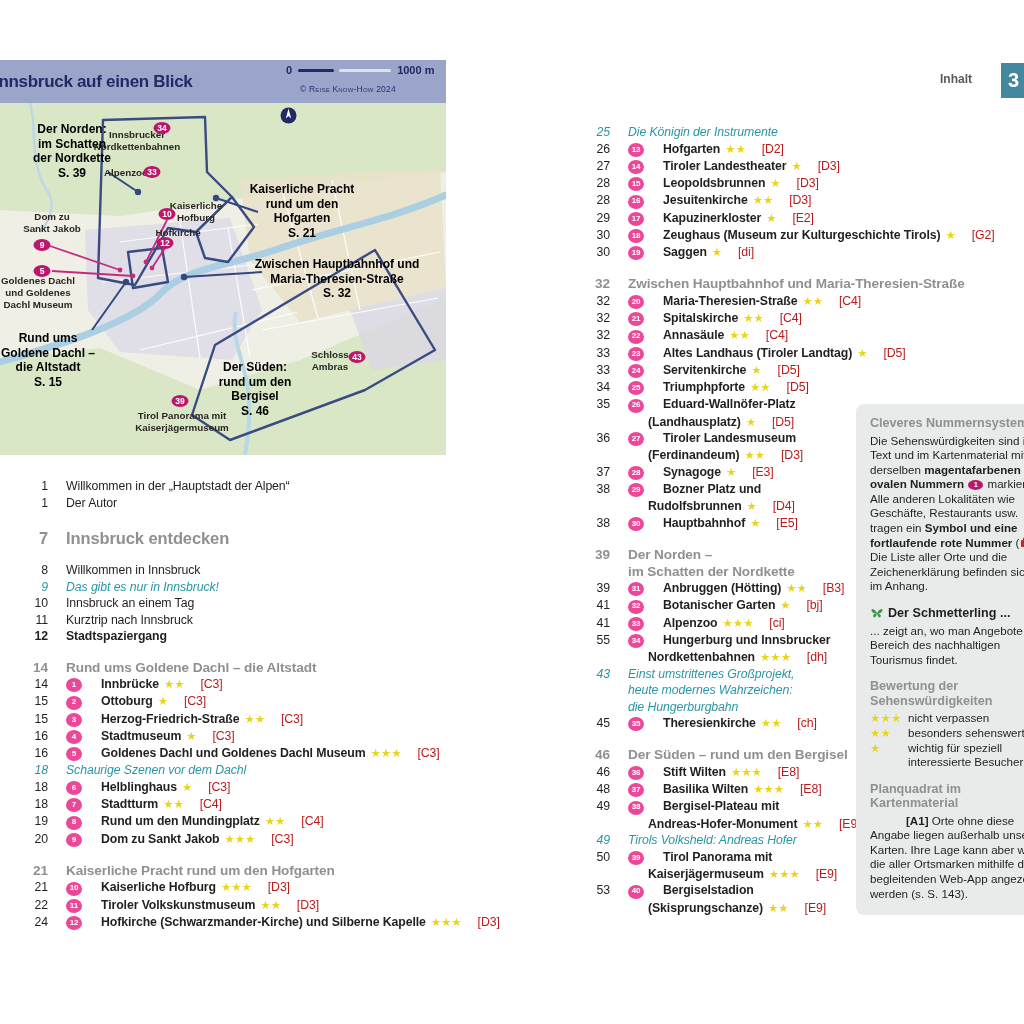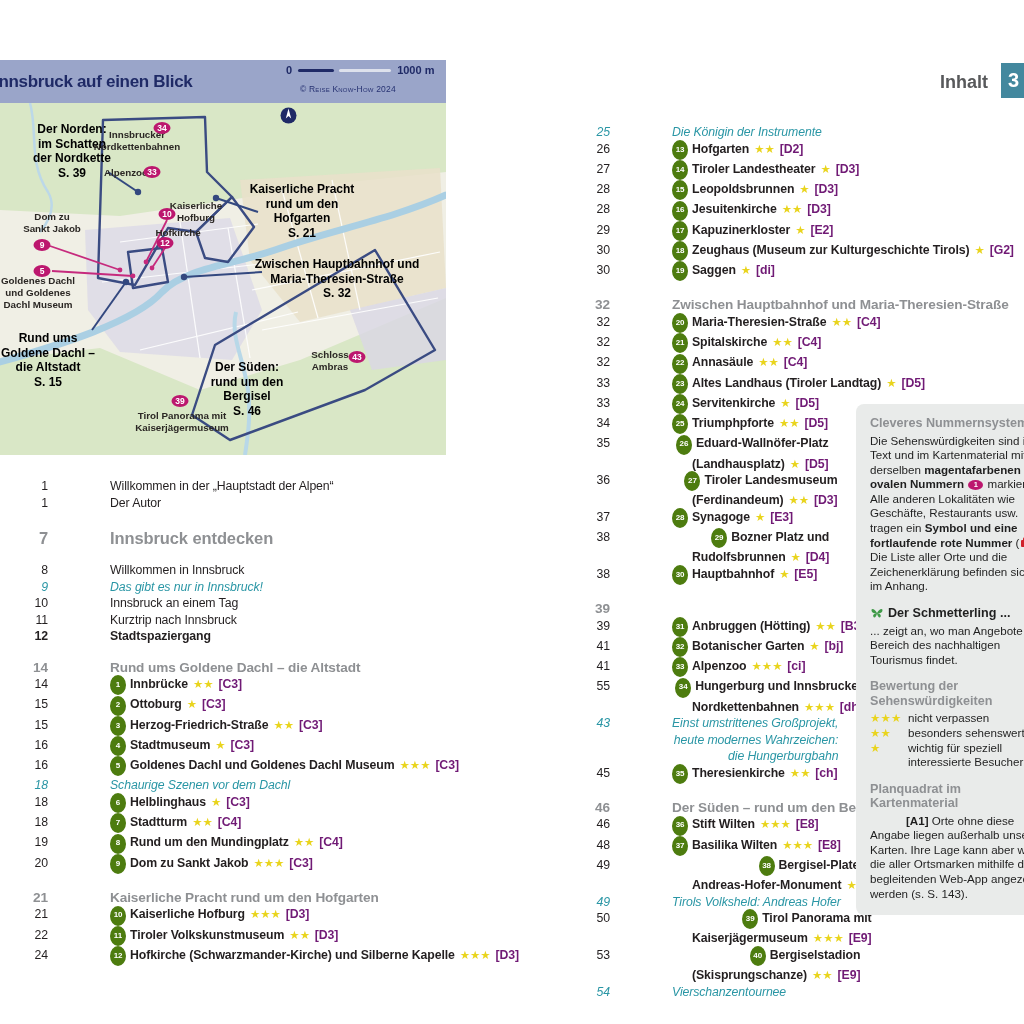--- a/index.html
+++ b/index.html
@@ -1,20 +1,20 @@
 <!DOCTYPE html>
 <html><head>
 <meta charset="utf-8">
 <style>
   html,body{margin:0;padding:0;}
   body{width:1024px;height:1024px;overflow:hidden;position:relative;background:#ffffff;
        font-family:"Liberation Sans", sans-serif;color:#231f20;}
 
   
-  .inhalt-label{position:absolute;top:72px;left:940px;font-size:18px;font-weight:bold;color:#58595b;}
+  .inhalt-label{position:absolute;top:72px;left:940px;font-size:12px;font-weight:bold;color:#58595b;}
   .inhalt-box{position:absolute;top:63px;left:1001px;width:44px;height:35px;background:#43889e;
               color:#fff;font-size:20px;font-weight:bold;display:flex;align-items:center;padding-left:7px;box-sizing:border-box;}
 
   
   .map{position:absolute;left:0;top:60px;width:446px;height:395px;overflow:hidden;background:#f0efe5;}
   .map-band{position:absolute;left:0;top:0;width:446px;height:43px;background:#9aa5c9;}
   .map-title{position:absolute;left:-6px;top:12px;font-size:17px;font-weight:bold;color:#1f2a66;letter-spacing:-0.3px;white-space:nowrap;}
   .scale-row{position:absolute;left:280px;top:4px;display:flex;align-items:center;color:#1f2a66;font-weight:bold;font-size:11px;}
   .scale-row .seg1{width:36px;height:3px;background:#1f2a66;margin:0 5px 0 6px;border-radius:2px;}
   .scale-row .seg2{width:52px;height:3px;background:#dde1ec;margin-right:6px;border-radius:2px;}
@@ -25,41 +25,41 @@
   .mlabel.nav{color:#000000;font-weight:bold;font-size:12px;line-height:14.5px;}
   .mlabel.poi{color:#2b2724;font-weight:bold;font-size:9.8px;line-height:12px;}
   .ml{display:block;}
   .mapmk{position:absolute;transform:translate(-50%,-50%);background:#bc176e;color:#fff;font-weight:bold;
          font-size:8.5px;width:17px;height:12px;border-radius:50%;display:flex;align-items:center;justify-content:center;}
 
   
   .toc{position:absolute;}
   #toc-left{left:24px;top:478px;width:560px;}
   #toc-right{left:588px;top:124px;width:420px;}
-  .row{display:flex;line-height:16.5px;font-size:12.3px;letter-spacing:-0.1px;gap:44px;}
+  .row{display:flex;line-height:16.5px;font-size:12.3px;letter-spacing:-0.1px;}
   .row.gap{margin-top:15px;}
   .pg{width:24px;flex:none;text-align:right;color:#231f20;}
   #toc-right .pg{width:22px;}
-  .ct{margin-left:18px;text-align:right;}
+  .ct{margin-left:18px;}
   .ln{display:block;white-space:nowrap;}
   .ln.cont.ind{padding-left:20px;}
   .tx{color:#231f20;}
   .row.entry .tx{font-weight:bold;}
   .row.plainbold .tx,.row.plainbold .pg{font-weight:bold;}
   .row.chapter{font-size:16.5px;line-height:18px;margin-top:18px;margin-bottom:2px;}
   .row.chapter .tx,.row.chapter .pg{color:#8e9093;font-weight:bold;}
   .row.section{font-size:13.6px;}
   .row.section .tx,.row.section .pg{color:#8e9093;font-weight:bold;}
   .row.italic{font-style:italic;}
   .row.italic .tx,.row.italic .pg{color:#2a96a5;}
-  .mk{display:inline-flex;width:16px;height:20px;border-radius:50%;background:#4d7c0f;color:#fff;
+  .mk{display:inline-flex;width:16px;height:14px;border-radius:50%;background:#ec4899;color:#fff;
       font-size:8px;font-weight:bold;font-style:normal;align-items:center;justify-content:center;
-      margin-right:4px;position:relative;top:-1px;}
+      margin-right:19px;position:relative;top:-1px;}
   .stars{color:#e9d41d;font-size:11.5px;margin-left:5px;font-weight:normal;word-spacing:-3px;}
-  .grid{font-weight:bold;margin-left:5px;color:#701a75;}
+  .grid{font-weight:normal;margin-left:16px;color:#b91c1c;}
 
   
   .sidebar{position:absolute;left:856px;top:404px;width:202px;height:511px;background:#e9ebea;
            border-radius:8px;padding:12px 14px;box-sizing:border-box;font-size:11.6px;line-height:14.6px;color:#1f1f1f;}
   .sb-head{color:#8e9093;font-weight:bold;font-size:12.6px;line-height:14.5px;margin:12px 0 3px 0;}
   .sb-head.first{margin-top:0;}
   .sb-head.black{color:#1f1f1f;display:flex;align-items:center;gap:4px;}
   .mk-inline{display:inline-flex;width:15px;height:10px;border-radius:50%;background:#bc176e;color:#fff;
              font-size:7.5px;font-weight:bold;align-items:center;justify-content:center;vertical-align:middle;margin:0 1px;}
   .bag{display:inline-block;width:8px;height:7px;background:#d0202a;border-radius:1px;position:relative;margin:0 1px 0 2px;}
@@ -168,21 +168,21 @@
     <span class="ml">Zwischen Hauptbahnhof und</span>
       <span class="ml">Maria-Theresien-Straße</span>
     <span class="ml">S. 32</span>
   </div>
   <div class="mlabel nav" style="left:48px;top:271px">
     <span class="ml">Rund ums</span>
       <span class="ml">Goldene Dachl –</span>
     <span class="ml">die Altstadt</span>
       <span class="ml">S. 15</span>
   </div>
-  <div class="mlabel nav" style="left:247px;top:300px">
+  <div class="mlabel nav" style="left:255px;top:300px">
     <span class="ml">Der Süden:</span>
       <span class="ml">rund um den</span>
     <span class="ml">Bergisel</span>
       <span class="ml">S. 46</span>
   </div>
 
   <div class="mlabel poi" style="left:137px;top:69px">
     <span class="ml">Innsbrucker</span>
       <span class="ml">Nordkettenbahnen</span>
   </div>
@@ -483,20 +483,24 @@
       </span>
     </div>
     <div class="row entry">
       <span class="pg">38</span>
       <span class="ct">
         <span class="ln"><span class="mk">30</span><span class="tx">Hauptbahnhof</span><span class="stars">★</span><span class="grid">[E5]</span></span>
       </span>
     </div>
     <div class="row section gap">
       <span class="pg">39</span>
+      <span class="ct">
+        <span class="ln"><span class="tx">Der Norden –</span></span>
+        <span class="ln cont"><span class="tx">im Schatten der Nordkette</span></span>
+      </span>
     </div>
     <div class="row entry">
       <span class="pg">39</span>
       <span class="ct">
         <span class="ln"><span class="mk">31</span><span class="tx">Anbruggen (Hötting)</span><span class="stars">★ ★</span><span class="grid">[B3]</span></span>
       </span>
     </div>
     <div class="row entry">
       <span class="pg">41</span>
       <span class="ct">
@@ -566,26 +570,20 @@
       <span class="ct">
         <span class="ln"><span class="mk">39</span><span class="tx">Tirol Panorama mit</span></span>
         <span class="ln cont ind"><span class="tx">Kaiserjägermuseum</span><span class="stars">★ ★ ★</span><span class="grid">[E9]</span></span>
       </span>
     </div>
     <div class="row entry">
       <span class="pg">53</span>
       <span class="ct">
         <span class="ln"><span class="mk">40</span><span class="tx">Bergiselstadion</span></span>
         <span class="ln cont ind"><span class="tx">(Skisprungschanze)</span><span class="stars">★ ★</span><span class="grid">[E9]</span></span>
-      </span>
-    </div>
-    <div class="row italic">
-      <span class="pg">54</span>
-      <span class="ct">
-        <span class="ln"><span class="tx">Vierschanzentournee</span></span>
       </span>
     </div>
   </div>
 
 <aside class="sidebar">
   <div class="sb-head first">Cleveres Nummernsystem</div>
   <div id="sb-box1"><span>Die Sehenswürdigkeiten sind im Text und im Kartenmaterial mit derselben </span><span style="font-weight: bold;">magentafarbenen ovalen Nummern </span><span class="mk-inline">1</span><span> markiert. Alle anderen Lokalitäten wie Geschäfte, Restaurants usw. tragen ein </span><span style="font-weight: bold;">Symbol und eine fortlaufende rote Nummer</span><span> (</span><span class="bag"></span><span>). Die Liste aller Orte und die Zeichenerklärung befinden sich im Anhang.</span></div>
 
   <div class="sb-head black">
     <svg width="14" height="12" viewBox="0 0 13 12">

